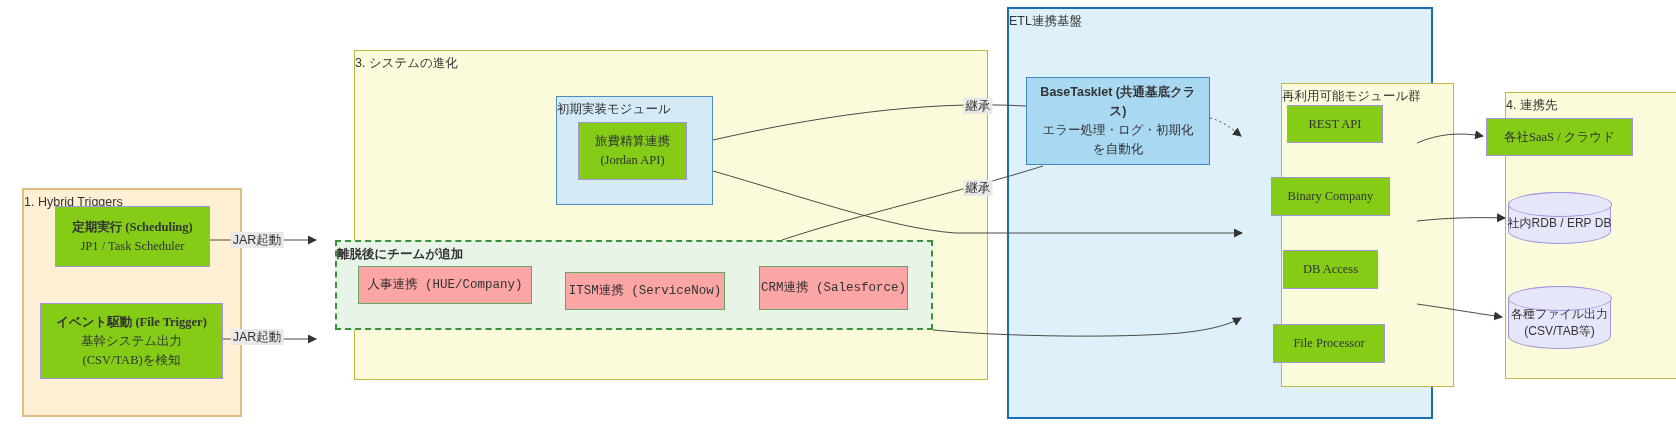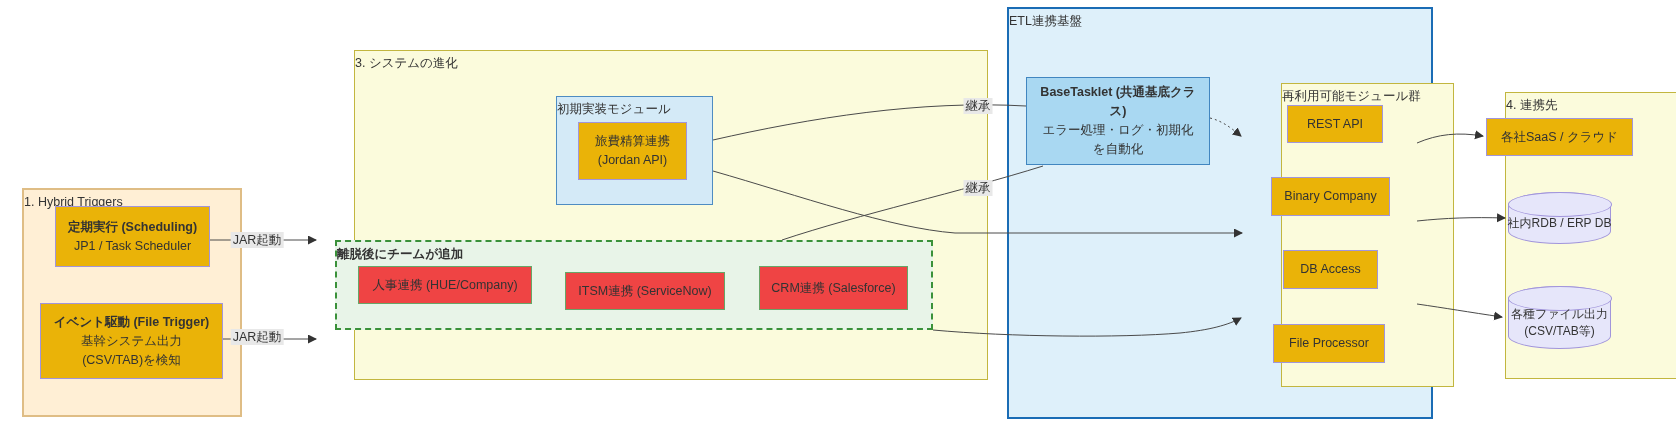--- a/index.html
+++ b/index.html
@@ -16,22 +16,22 @@
   .grp.triggers  { background:#ffefd5; border:2px solid #dfbd85; }
   .grp.yellow    { background:#fbfbdc; border:1px solid #c2b63f;margin-left:37px; }
   .grp.initial   { background:#d4eaf7; border:1px solid #4e8cc2; }
   .grp.added     { background:#e8f4e8; border:2px dashed #3a913a; }
   .grp.etl       { background:#def0fa; border:2px solid #1a6cb5; }
 
   .node { position:absolute; box-sizing:border-box; display:flex; flex-direction:column;
           justify-content:center; align-items:center; text-align:center;
           font-size:12.5px; line-height:19px; color:#333; }
   .node .bold { font-weight:bold; }
-  .purple      { background:#eab308; border:1.5px solid #a195db; }
-  .white-green { background:#ef4444; border:1px solid #67a567; }
+  .purple      { background:#84cc16; border:1.5px solid #a195db;font-family:Liberation Serif, serif; }
+  .white-green { background:#fca5a5; border:1px solid #67a567;font-family:Liberation Mono, monospace; }
   .basebox     { background:#a9d8f2; border:1.5px solid #4186c0; padding:2px 6px; }
 
   .cylinder { position:absolute; box-sizing:border-box; background:#e6e6fa;
               border:1.5px solid #a195db; border-radius:50% / 13px; }
   .cylinder::before { content:""; position:absolute; left:-1.5px; top:-1.5px;
               width:calc(100% + 3px); height:25px; box-sizing:border-box;
               background:#e6e6fa; border:1.5px solid #a195db; border-radius:50%; }
   .cyl-label { position:absolute; left:-6px; right:-6px; text-align:center;
                font-size:12px; line-height:17px; color:#333; }
 

